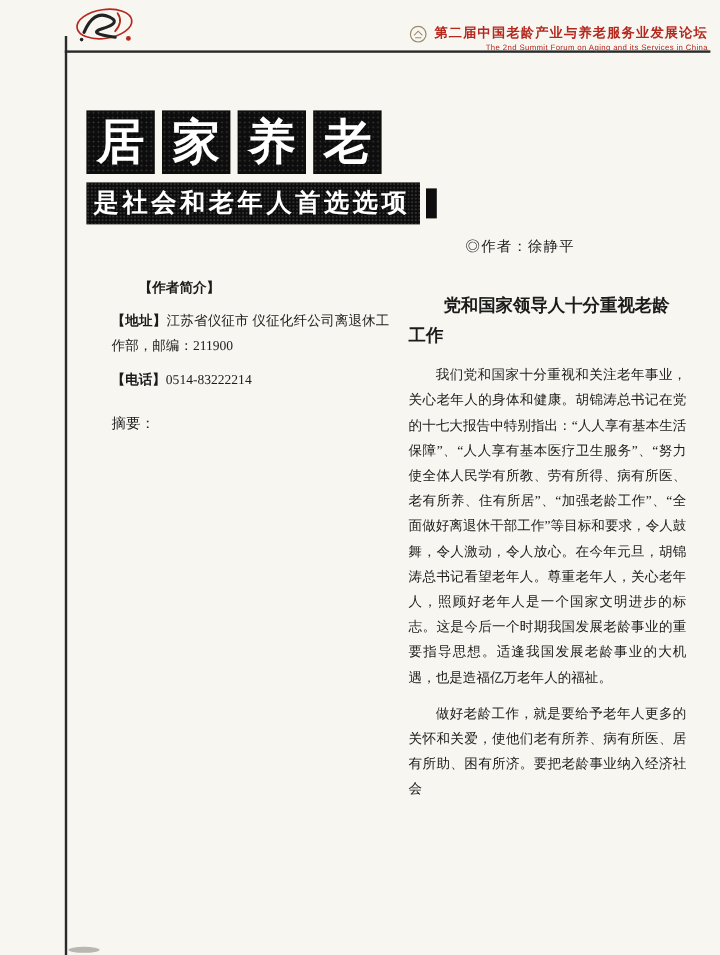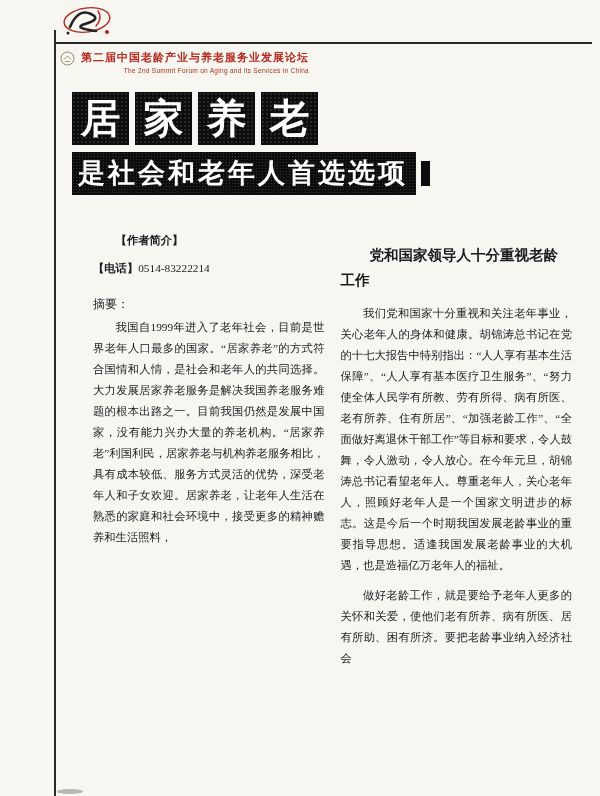--- a/index.html
+++ b/index.html
@@ -6,40 +6,40 @@
   html,body { background:#e9e7e2; }
   .page {
     position:relative; width:600px; height:796px; margin:0 auto;
     background:#f7f6f1; overflow:hidden;
     font-family:"Liberation Serif", serif; color:#1b1b1b;
   }
   
   .vrule { position:absolute; left:54px; top:30px; bottom:0; width:1.5px; background:#2a2a2a; }
   .hrule { position:absolute; left:54px; right:8px; top:42px; height:1.5px; background:#2a2a2a; }
   
-  .header { position:absolute; top:4px; left:60px; right:10px; display:flex; justify-content:space-between; align-items:flex-start;flex-direction:column; }
+  .header { position:absolute; top:4px; left:60px; right:10px; display:flex; justify-content:space-between; align-items:flex-end; }
   .logo { width:58px; height:40px; }
   .header-right { display:flex; align-items:flex-start; gap:6px; margin-top:6px; }
   .seal { margin-top:1px; }
   .forum-titles { text-align:right; }
   .forum-cn { color:#b5281e; font-weight:bold; font-size:11px; letter-spacing:1px; font-family:"Liberation Sans",sans-serif; }
   .forum-en { color:#b5281e; font-size:6.5px; margin-top:2px; letter-spacing:0.3px; font-family:"Liberation Sans",sans-serif; }
   
   .title-block { position:absolute; top:92px; left:72px; right:28px; }
   .title-chars { display:flex; gap:6px; }
   .char {
     width:57px; height:53px; background:#0d0d0d; color:#fff;
     font-size:40px; font-weight:bold; font-family:"Liberation Sans",sans-serif;
     display:flex; align-items:center; justify-content:center;
     background-image:radial-gradient(circle, rgba(255,255,255,0.18) 0.5px, transparent 1px);
     background-size:4px 4px;
   }
   .subtitle-row { display:flex; align-items:center; margin-top:7px; }
   .subtitle-bar {
-    background:#0d0d0d; color:#fff; font-weight:bold; font-size:27px;
+    background:#0d0d0d; color:#fff; font-weight:bold; font-size:21px;
     letter-spacing:3px; padding:3px 8px 4px 6px; font-family:"Liberation Sans",sans-serif;
     background-image:radial-gradient(circle, rgba(255,255,255,0.16) 0.5px, transparent 1px);
     background-size:3px 3px;
   }
   .end-square { width:9px; height:25px; background:#0d0d0d; margin-left:5px; }
   .author-line { margin-top:10px; margin-left:316px; font-size:12px; letter-spacing:1px; }
   
   .columns { position:absolute; top:230px; left:68px; right:28px; bottom:0; display:flex; gap:16px; overflow:hidden;margin-left:25px; }
   .col { flex:1; min-width:0; font-size:11.3px; line-height:1.86; text-align:justify; }
   .col p { text-indent:2em; }
@@ -92,29 +92,30 @@
     <div class="title-chars">
       <span class="char">居</span>
       <span class="char">家</span>
       <span class="char">养</span>
       <span class="char">老</span>
     </div>
     <div class="subtitle-row">
       <span class="subtitle-bar">是社会和老年人首选选项</span>
       <span class="end-square"></span>
     </div>
+    <div class="author-line">◎作者：徐静平</div>
   </div>
 
   <div class="columns">
 
     <div class="col">
       <p class="label-line">【作者简介】</p>
+      <p class="kv-line"><b>【地址】</b><span>江苏省仪征市 仪征化纤公司离退休工作部，邮编：211900</span></p>
       <p class="kv-line"><b>【电话】</b><span>0514-83222214</span></p>
       <p class="abstract-label">摘要：</p>
-      <p>我国自1999年进入了老年社会，目前是世界老年人口最多的国家。“居家养老”的方式符合国情和人情，是社会和老年人的共同选择。大力发展居家养老服务是解决我国养老服务难题的根本出路之一。目前我国仍然是发展中国家，没有能力兴办大量的养老机构。“居家养老”利国利民，居家养老与机构养老服务相比，具有成本较低、服务方式灵活的优势，深受老年人和子女欢迎。居家养老，让老年人生活在熟悉的家庭和社会环境中，接受更多的精神赡养和生活照料，</p>
     </div>
 
     <div class="col">
       <div class="section-heading">党和国家领导人十分重视老龄工作</div>
       <p>我们党和国家十分重视和关注老年事业，关心老年人的身体和健康。胡锦涛总书记在党的十七大报告中特别指出：“人人享有基本生活保障”、“人人享有基本医疗卫生服务”、“努力使全体人民学有所教、劳有所得、病有所医、老有所养、住有所居”、“加强老龄工作”、“全面做好离退休干部工作”等目标和要求，令人鼓舞，令人激动，令人放心。在今年元旦，胡锦涛总书记看望老年人。尊重老年人，关心老年人，照顾好老年人是一个国家文明进步的标志。这是今后一个时期我国发展老龄事业的重要指导思想。适逢我国发展老龄事业的大机遇，也是造福亿万老年人的福祉。</p>
       <p class="para2">做好老龄工作，就是要给予老年人更多的关怀和关爱，使他们老有所养、病有所医、居有所助、困有所济。要把老龄事业纳入经济社会</p>
     </div>
 
   </div>
 

